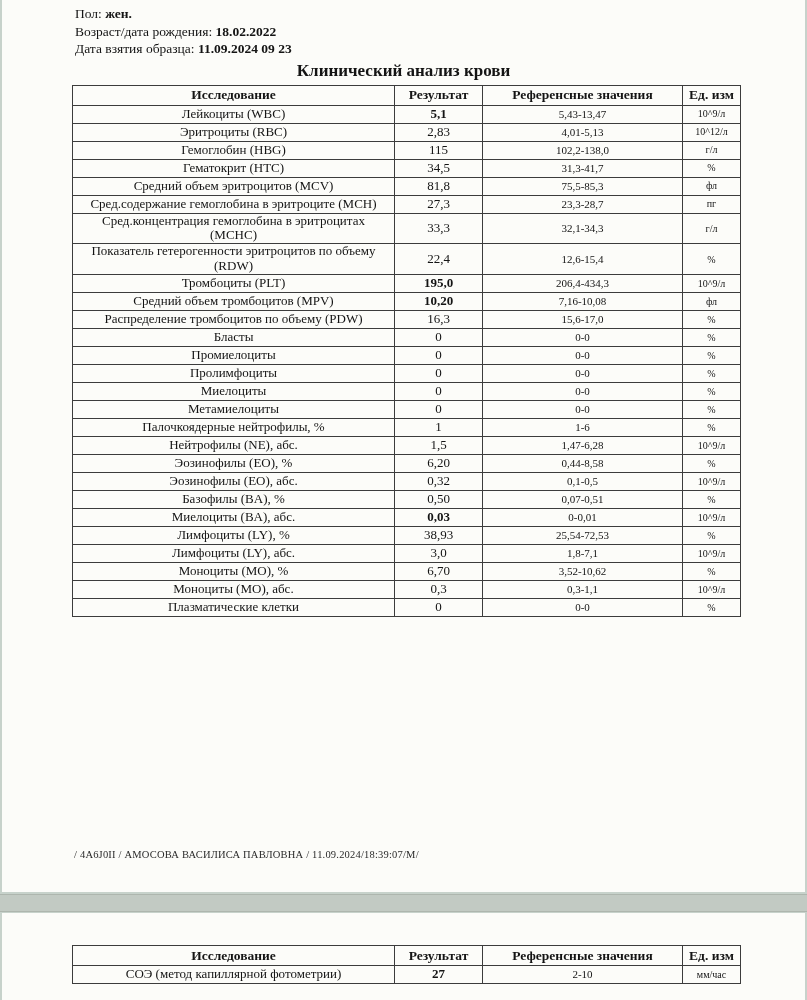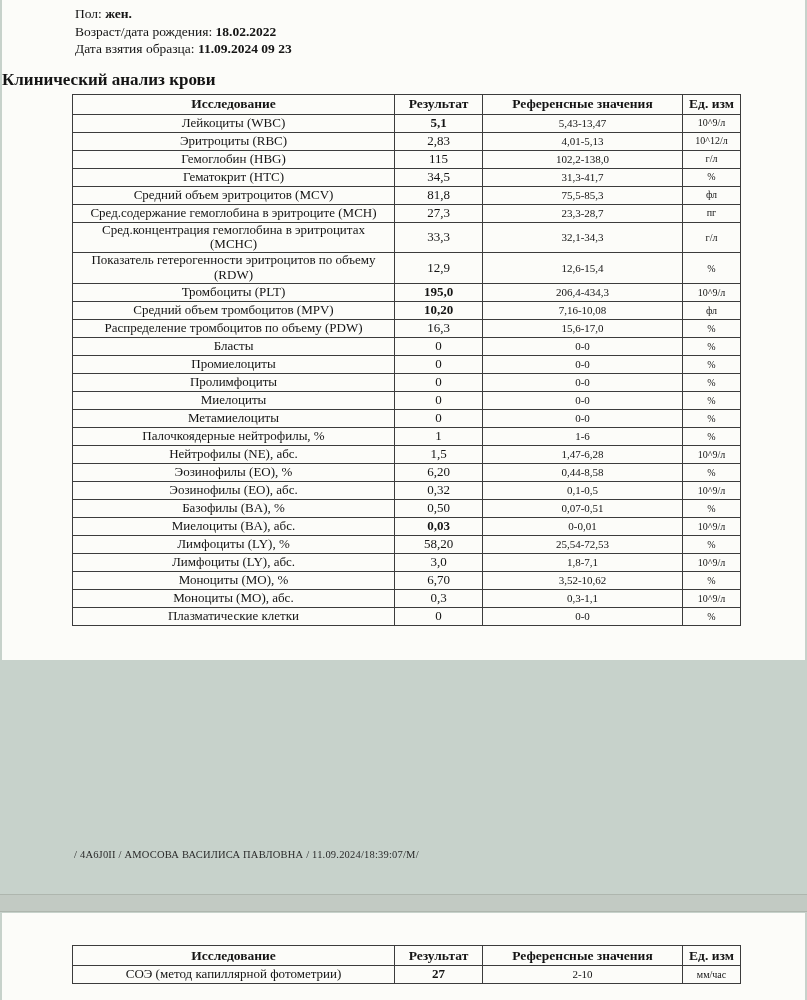--- a/index.html
+++ b/index.html
@@ -8,33 +8,33 @@
     position:relative;
     background:#c7d2cb;
     font-family:"Liberation Serif", serif;
     color:#141414;
     overflow:hidden;
   }
   .page {
     position:absolute; left:2px; right:2px;
     background:#fcfcf9;
   }
-  .page1 { top:0; height:660px; }
+  .page1 { top:0; height:892px; }
   .page-gap {
     position:absolute; top:894px; left:0; width:807px; height:18px;
     background:#c2cac3;
     border-top:1px solid #aeb6ae;
     border-bottom:1px solid #aeb6ae;
   }
   .page2 { top:913px; height:87px; }
 
   .meta { padding:5px 0 0 73px; font-size:13.5px; line-height:17.5px; }
   .meta b { font-weight:bold; }
 
-  .title { text-align:left; font-weight:bold; font-size:17px; margin-top:12px; }
+  .title { text-align:center; font-weight:bold; font-size:17px; margin-top:3px; }
 
   table {
     border-collapse:collapse;
     table-layout:fixed;
     width:668px;
     margin-left:70px;
     margin-top:4px;
   }
   th, td {
     border:1px solid #3c3c3c;
@@ -120,21 +120,21 @@
           <td class="unit-cell">пг</td>
         </tr>
         <tr>
           <td class="name-cell">Сред.концентрация гемоглобина в эритроцитах (MCHC)</td>
           <td class="result-cell">33,3</td>
           <td class="range-cell">32,1-34,3</td>
           <td class="unit-cell">г/л</td>
         </tr>
         <tr>
           <td class="name-cell">Показатель гетерогенности эритроцитов по объему (RDW)</td>
-          <td class="result-cell">12,9</td>
+          <td class="result-cell">22,4</td>
           <td class="range-cell">12,6-15,4</td>
           <td class="unit-cell">%</td>
         </tr>
         <tr>
           <td class="name-cell">Тромбоциты (PLT)</td>
           <td class="result-cell bold">195,0</td>
           <td class="range-cell">206,4-434,3</td>
           <td class="unit-cell">10^9/л</td>
         </tr>
         <tr>
@@ -210,21 +210,21 @@
           <td class="unit-cell">%</td>
         </tr>
         <tr>
           <td class="name-cell">Миелоциты (BA), абс.</td>
           <td class="result-cell bold">0,03</td>
           <td class="range-cell">0-0,01</td>
           <td class="unit-cell">10^9/л</td>
         </tr>
         <tr>
           <td class="name-cell">Лимфоциты (LY), %</td>
-          <td class="result-cell">58,20</td>
+          <td class="result-cell">38,93</td>
           <td class="range-cell">25,54-72,53</td>
           <td class="unit-cell">%</td>
         </tr>
         <tr>
           <td class="name-cell">Лимфоциты (LY), абс.</td>
           <td class="result-cell">3,0</td>
           <td class="range-cell">1,8-7,1</td>
           <td class="unit-cell">10^9/л</td>
         </tr>
         <tr>

